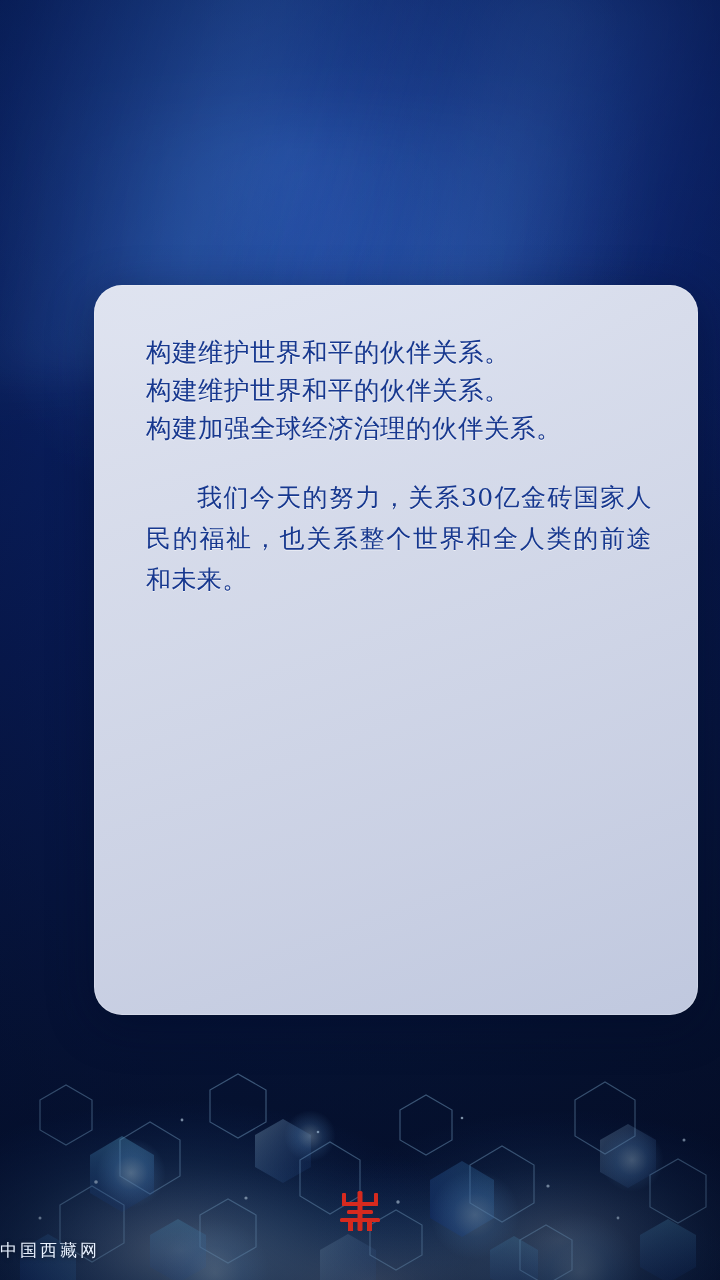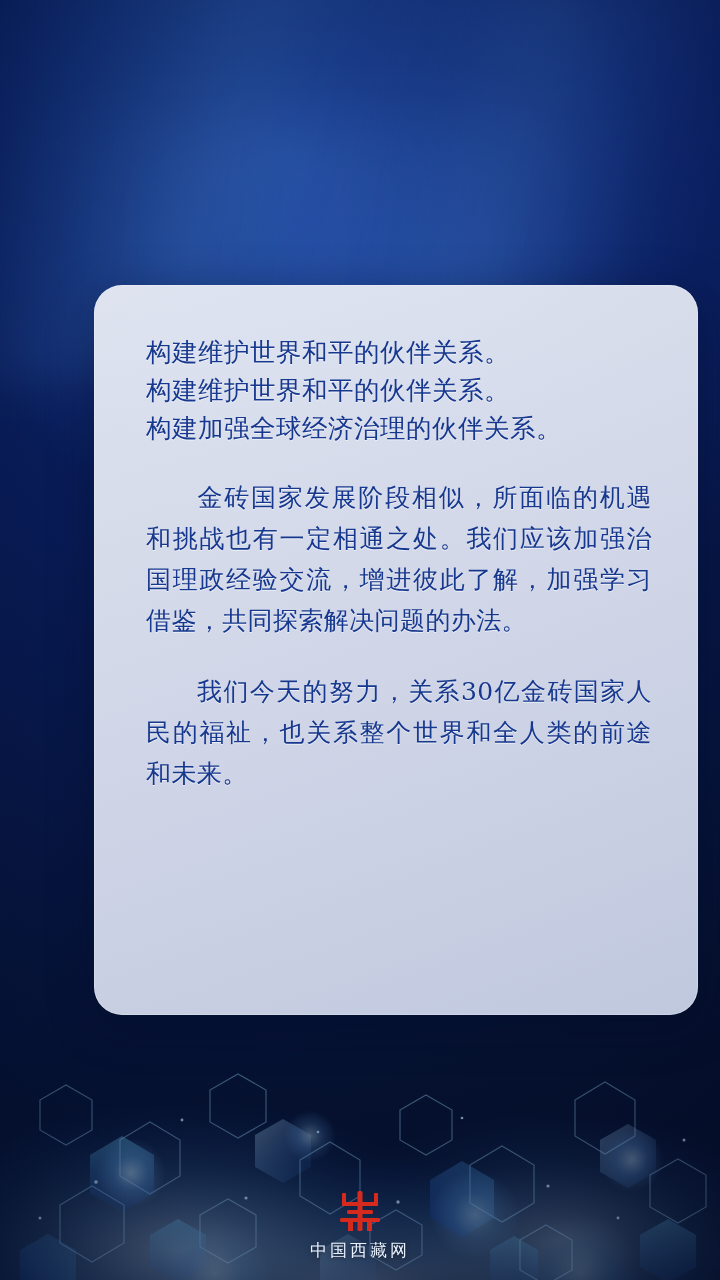--- a/index.html
+++ b/index.html
@@ -121,21 +121,20 @@
     font-family: "DejaVu Serif", "Liberation Serif", serif;
     text-shadow: 0 1px 0 rgba(255,255,255,0.6);
   }
   .source .indent { display: inline-block; width: 2em; }
 
   
   .footer {
     position: absolute;
     left: 0; right: 0;
     bottom: 18px;
-    text-align: center;
   }
   .logo-mark {
     width: 48px; height: 44px;
     margin: 0 auto 6px;
     position: relative;
   }
   .logo-mark svg { display: block; }
   .site-name {
     color: #e8f1ff;
     font-size: 17px;
@@ -232,21 +231,20 @@
 
   <div class="card">
     <div class="card-inner">
 
       <div class="verse">
         <div class="line">构建维护世界和平的伙伴关系。</div>
         <div class="line">构建维护世界和平的伙伴关系。</div>
         <div class="line">构建加强全球经济治理的伙伴关系。</div>
       </div>
 
-      <div class="para"><span class="indent"></span><span>金砖国家发展阶段相似，所面临的机遇和挑战也有一定相通之处。我们应该加强治国理政经验交流，增进彼此了解，加强学习借鉴，共同探索解决问题的办法。</span></div>
 
       <div class="para"><span class="indent"></span><span>我们今天的努力，关系30亿金砖国家人民的福祉，也关系整个世界和全人类的前途和未来。</span></div>
 
 
     </div>
   </div>
 
   <div class="footer">
     <div class="logo-mark">
       <svg width="48" height="44" viewBox="0 0 48 44" xmlns="http://www.w3.org/2000/svg">

